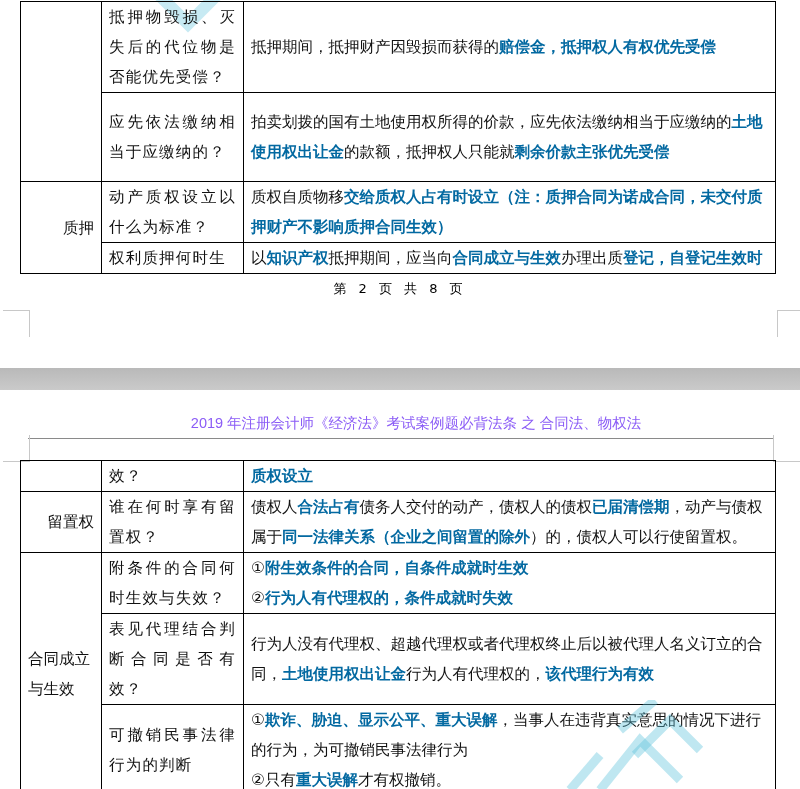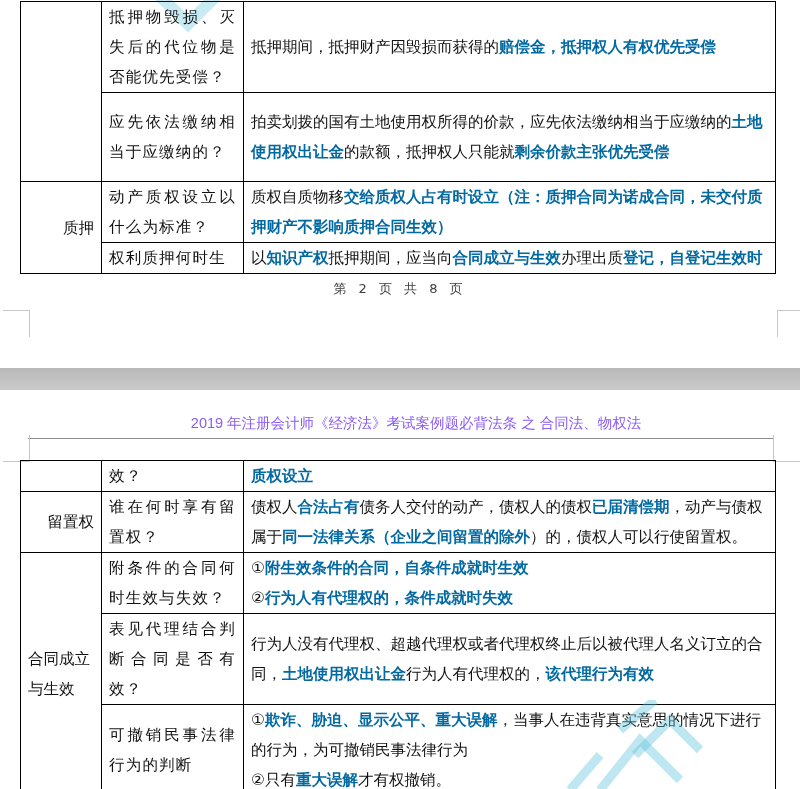--- a/index.html
+++ b/index.html
@@ -15,21 +15,21 @@
          background: linear-gradient(#b9b9b9, #cacaca); }
   .page2 { top: 390px; height: 399px; }
 
   table.doc { position: absolute; left: 20px; border-collapse: collapse; table-layout: fixed; width: 756px; }
   table.doc td { border: 1.5px solid #000; padding: 0 7px; font-size: 15.5px; line-height: 30px; vertical-align: middle; }
   td.c1 { width: 66px; text-align: right; }
   td.c2 { width: 127px; text-align: justify; letter-spacing: 1.2px; }
   td.c3 { }
   .red { color: #0369a1; font-weight: bold; }
 
-  .pagenum { position: absolute; top: 280px; width: 800px; text-align: center; font-size: 13px; color: #404040; letter-spacing: 4px; }
+  .pagenum { position: absolute; top: 280px; width: 800px; text-align: center; font-size: 13px; color: #000000; letter-spacing: 4px; }
   .crop { position: absolute; border-color: #c8c8c8; border-style: solid; width: 26px; height: 26px; }
   .header-title { position: absolute; top: 24px; width: 800px; text-align: center; font-size: 14.5px; color: #8b5cf6; font-family: "Liberation Sans", sans-serif; margin-left: 16px; }
   .header-rule { position: absolute; top: 48px; left: 28px; width: 745px; border-top: 1.5px solid #8a8a8a; }
 
   .watermark { position: absolute; pointer-events: none; }
 </style>
 </head>
 <body>
 
 <div class="page page1">

